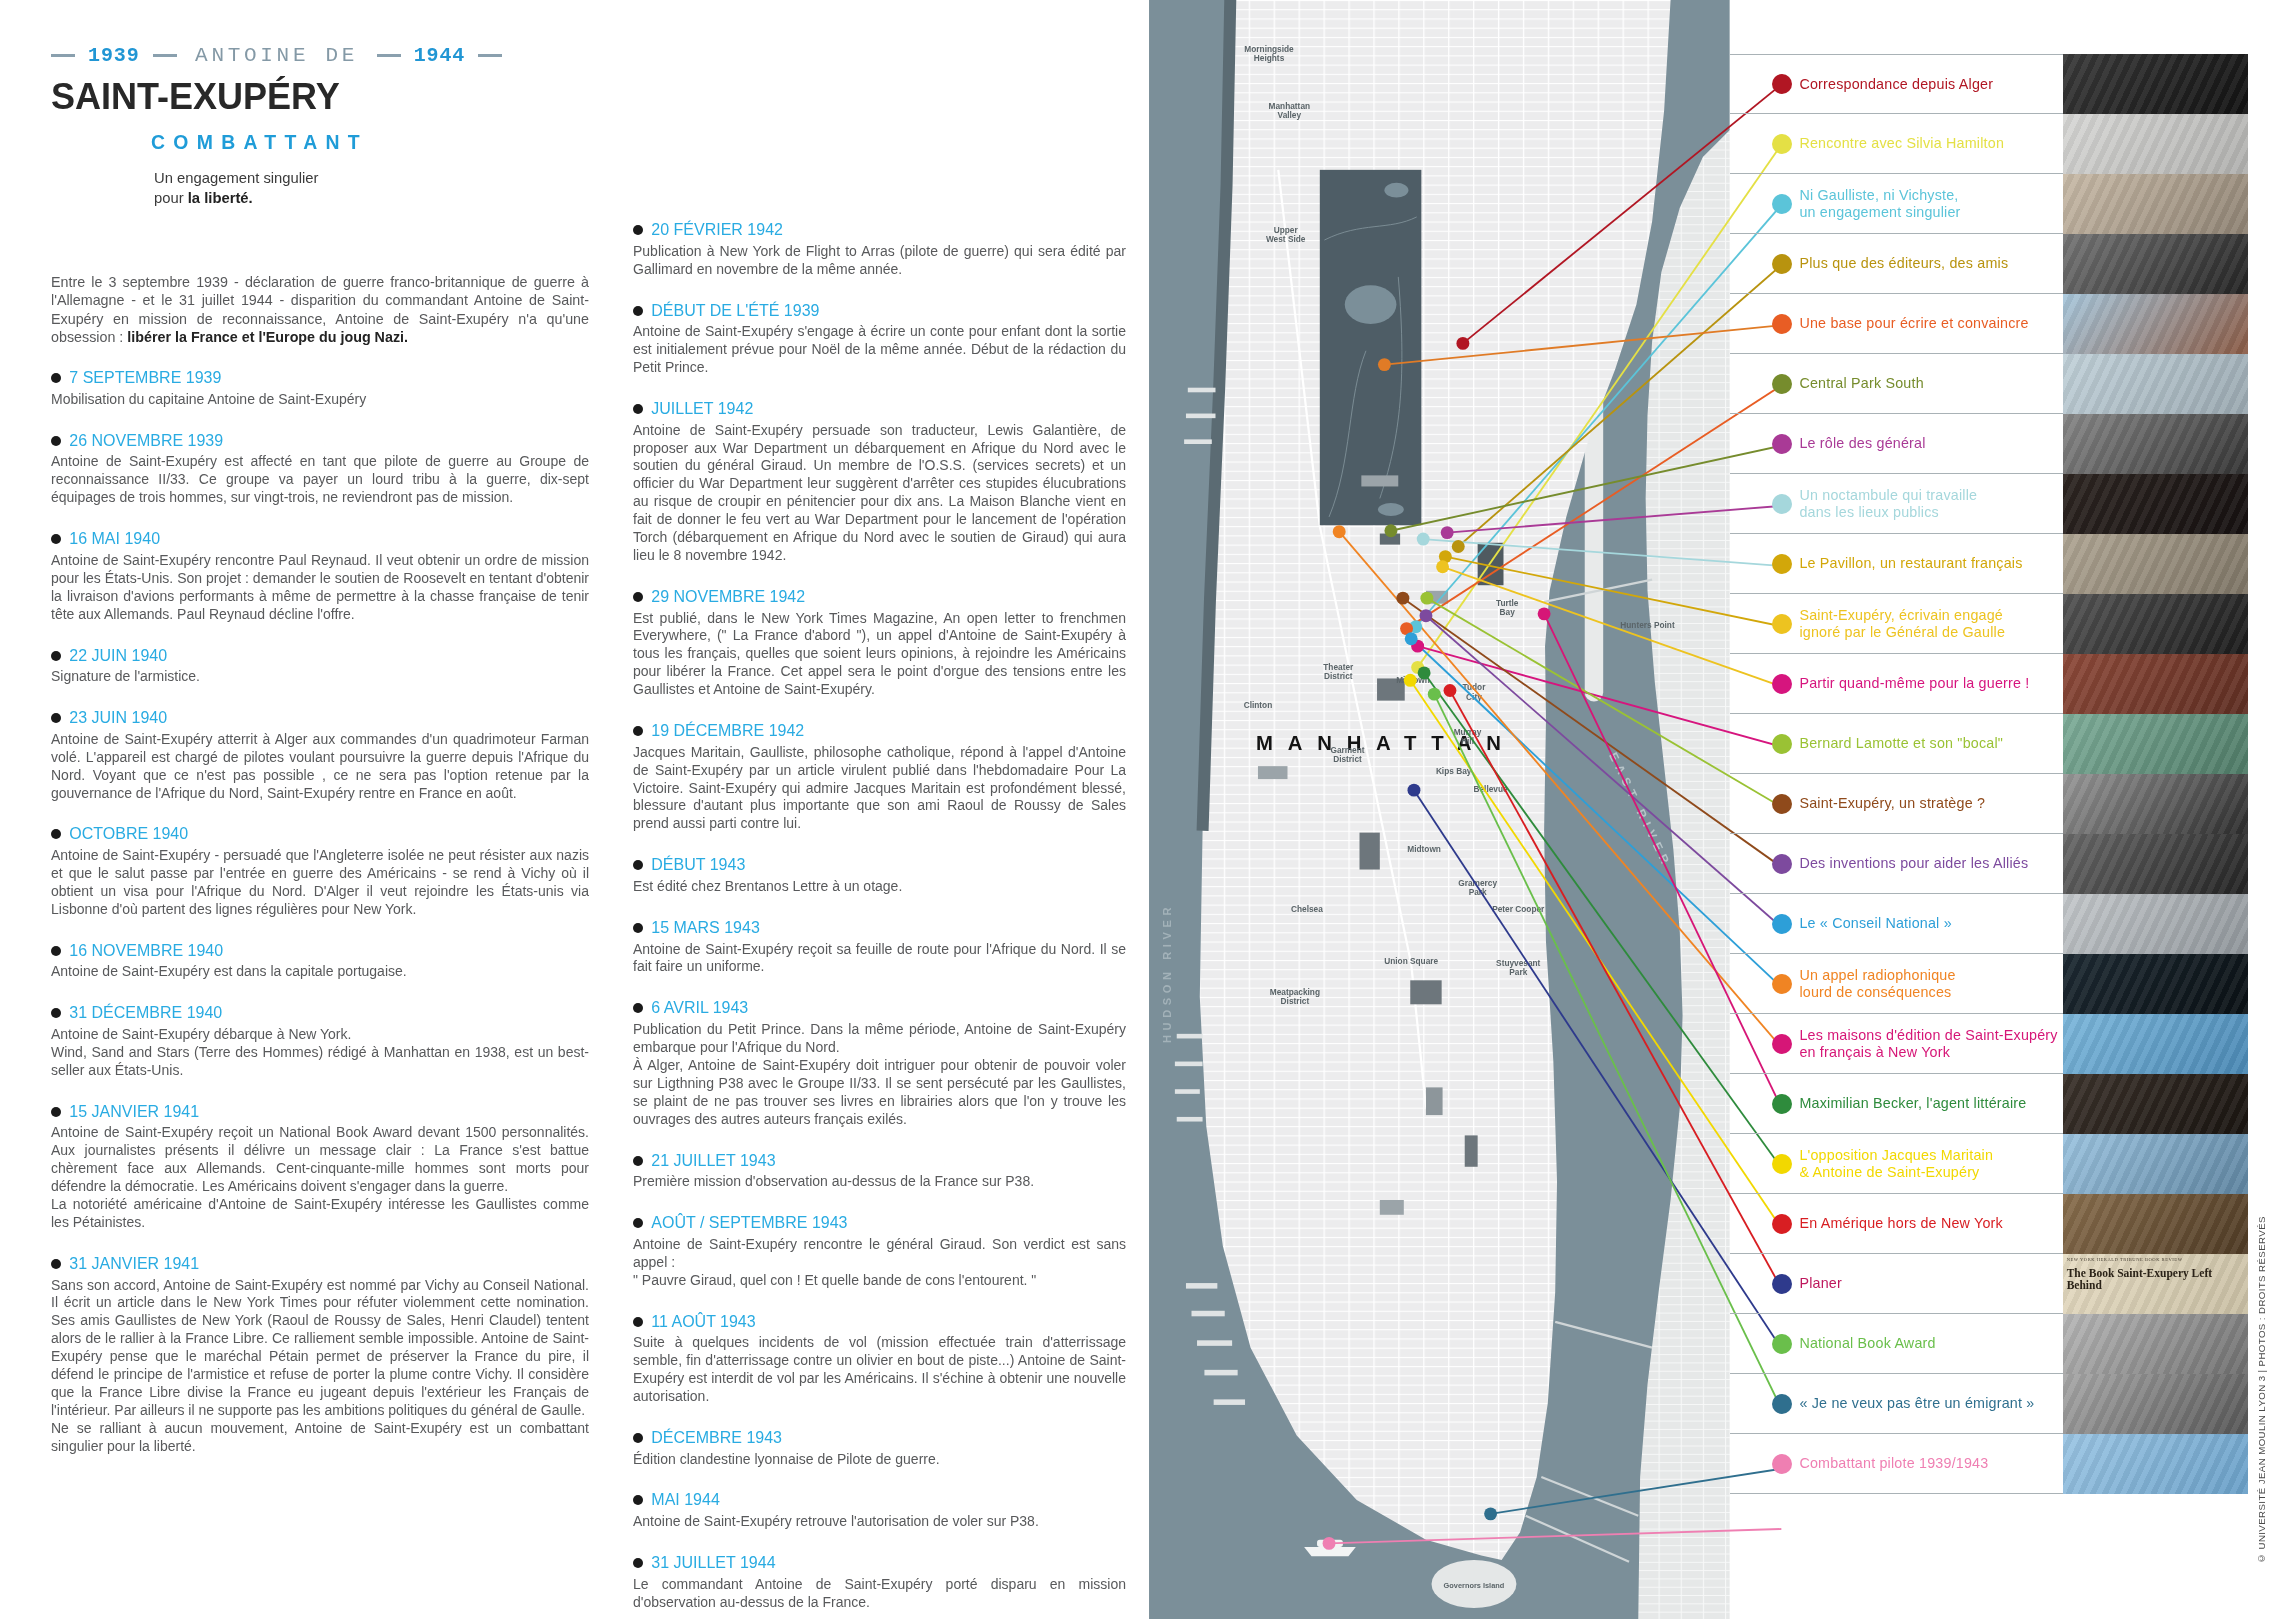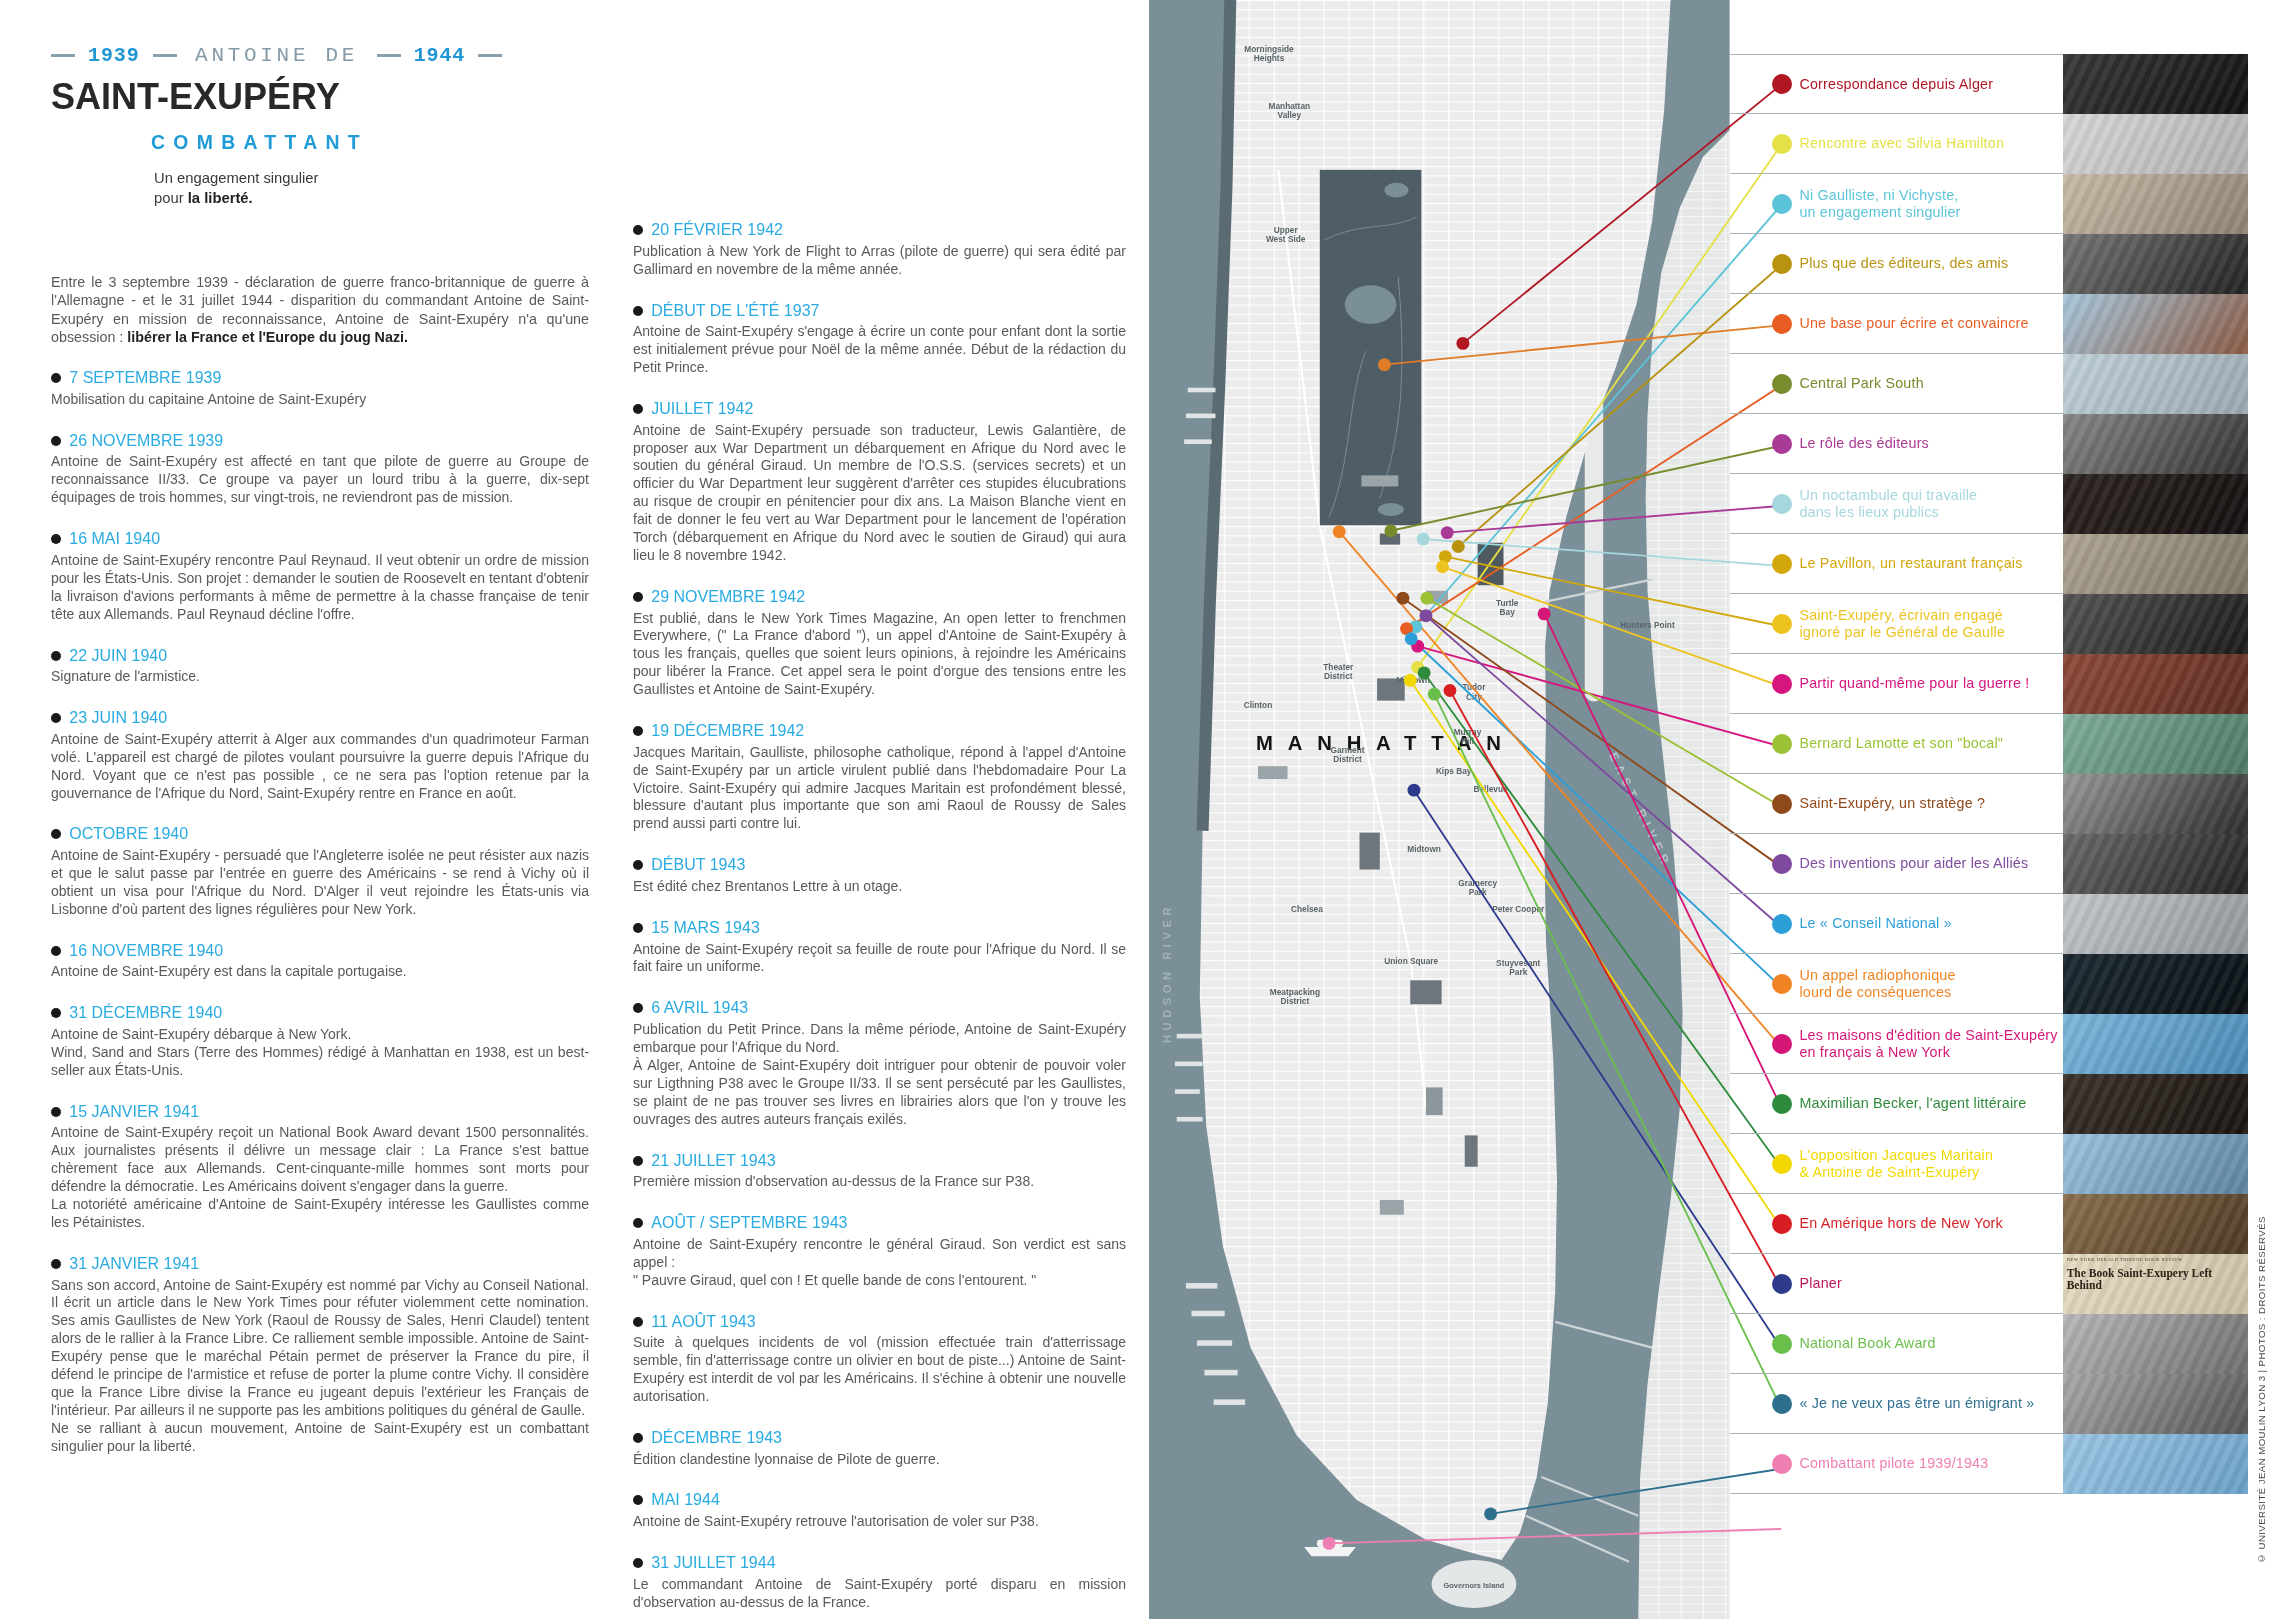--- a/index.html
+++ b/index.html
@@ -158,21 +158,21 @@
         <div class="entry">
           <div class="entry-date">
             <span class="entry-bullet"></span>
             <span>20 FÉVRIER 1942</span>
           </div>
           <div class="entry-text">Publication à New York de Flight to Arras (pilote de guerre) qui sera édité par Gallimard en novembre de la même année.</div>
         </div>
         <div class="entry">
           <div class="entry-date">
             <span class="entry-bullet"></span>
-            <span>DÉBUT DE L'ÉTÉ 1937</span>
+            <span>DÉBUT DE L'ÉTÉ 1939</span>
           </div>
           <div class="entry-text">Antoine de Saint-Exupéry s'engage à écrire un conte pour enfant dont la sortie est initialement prévue pour Noël de la même année. Début de la rédaction du Petit Prince.</div>
         </div>
         <div class="entry">
           <div class="entry-date">
             <span class="entry-bullet"></span>
             <span>JUILLET 1942</span>
           </div>
           <div class="entry-text">Antoine de Saint-Exupéry persuade son traducteur, Lewis Galantière, de proposer aux War Department un débarquement en Afrique du Nord avec le soutien du général Giraud. Un membre de l'O.S.S. (services secrets) et un officier du War Department leur suggèrent d'arrêter ces stupides élucubrations au risque de croupir en pénitencier pour dix ans.  La Maison Blanche vient en fait de donner le feu vert au War Department pour le lancement de l'opération Torch (débarquement en Afrique du Nord avec le soutien de Giraud) qui aura lieu le 8 novembre 1942.</div>
         </div>
@@ -464,21 +464,21 @@
       <div class="legend-row">
         <div class="legend-main">
           <span class="legend-bullet" style="background: rgb(118, 140, 45);"></span>
           <span class="legend-label" style="color: rgb(118, 140, 45);">Central Park South</span>
         </div>
         <div class="legend-photo" style="background: linear-gradient(135deg, rgb(194, 210, 218), rgb(154, 168, 176));"></div>
       </div>
       <div class="legend-row">
         <div class="legend-main">
           <span class="legend-bullet" style="background: rgb(169, 58, 150);"></span>
-          <span class="legend-label" style="color: rgb(169, 58, 150);">Le rôle des éditeurs</span>
+          <span class="legend-label" style="color: rgb(169, 58, 150);">Le rôle des général</span>
         </div>
         <div class="legend-photo" style="background: linear-gradient(135deg, rgb(136, 136, 136), rgb(51, 51, 51));"></div>
       </div>
       <div class="legend-row">
         <div class="legend-main">
           <span class="legend-bullet" style="background: rgb(165, 215, 220);"></span>
           <span class="legend-label" style="color: rgb(165, 215, 220);">Un noctambule qui travaille
 dans les lieux publics</span>
         </div>
         <div class="legend-photo" style="background: linear-gradient(135deg, rgb(46, 38, 34), rgb(21, 16, 16));"></div>

